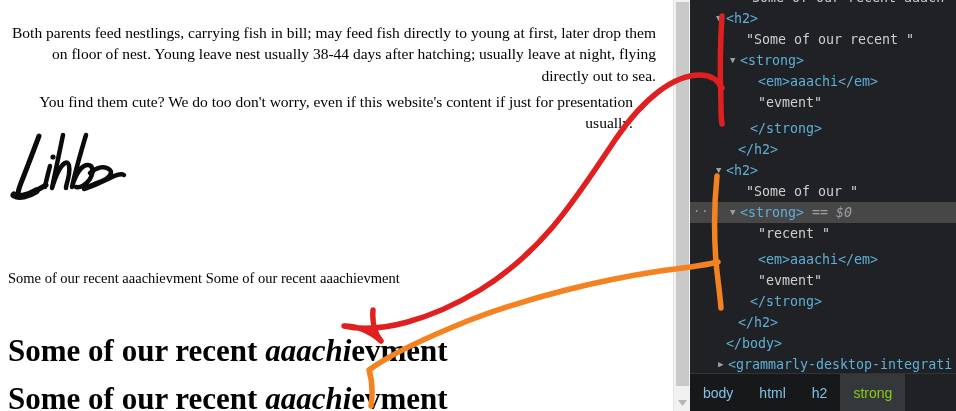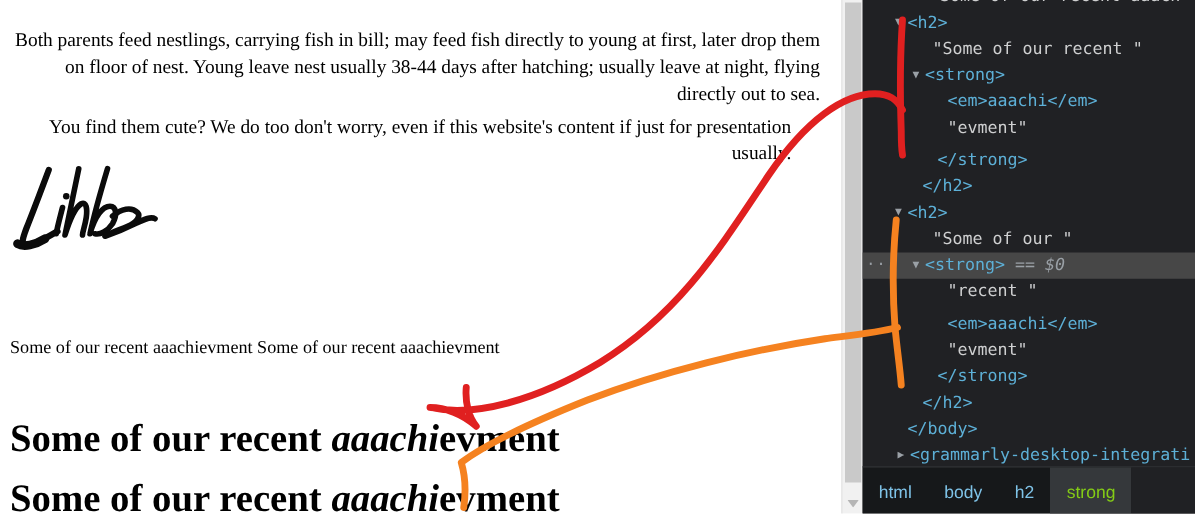--- a/index.html
+++ b/index.html
@@ -247,22 +247,22 @@
         <div class="row" style="top: 223px;"><span class="ind" style="width: 58px;"></span><span class="tri blank">▶</span><span class="txt">"recent "</span></div>
         <div class="row" style="top: 249px;"><span class="ind" style="width: 58px;"></span><span class="tri blank">▶</span><span class="tag">&lt;em&gt;aaachi&lt;/em&gt;</span></div>
         <div class="row" style="top: 270px;"><span class="ind" style="width: 58px;"></span><span class="tri blank">▶</span><span class="txt">"evment"</span></div>
         <div class="row" style="top: 291px;"><span class="ind" style="width: 50px;"></span><span class="tri blank">▶</span><span class="tag">&lt;/strong&gt;</span></div>
         <div class="row" style="top: 312px;"><span class="ind" style="width: 38px;"></span><span class="tri blank">▶</span><span class="tag">&lt;/h2&gt;</span></div>
         <div class="row" style="top: 333px;"><span class="ind" style="width: 26px;"></span><span class="tri blank">▶</span><span class="tag">&lt;/body&gt;</span></div>
         <div class="row" style="top: 354px;"><span class="ind" style="width: 28px;"></span><span class="tri collapsed">▶</span><span class="tag">&lt;grammarly-desktop-integrati</span></div>
       </div>
 
     <div id="breadcrumb">
+        <div class="crumb">body</div>
         <div class="crumb">html</div>
-        <div class="crumb">body</div>
         <div class="crumb">h2</div>
         <div class="crumb active">strong</div>
         <div id="crumb-fill"></div>
       </div>
   </div>
 
   <svg id="annotations" viewBox="0 0 956 411" xmlns="http://www.w3.org/2000/svg">
 
     <g fill="none" stroke-linecap="round" stroke-linejoin="round" stroke-width="5.5">
       <path stroke="#e02020" d="M373 310 C 372 322, 375 334, 381 341

